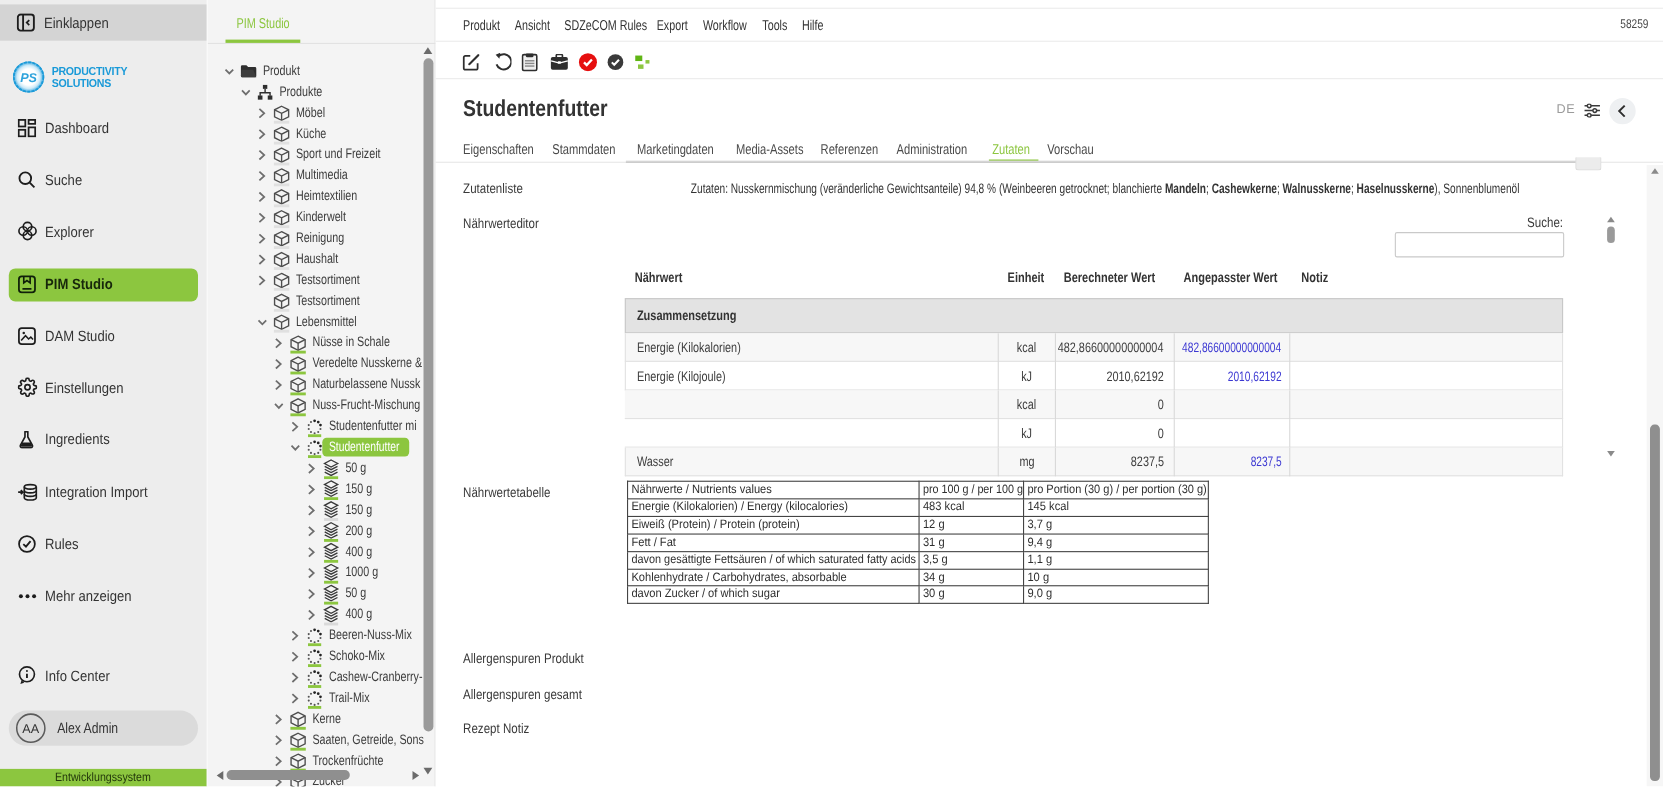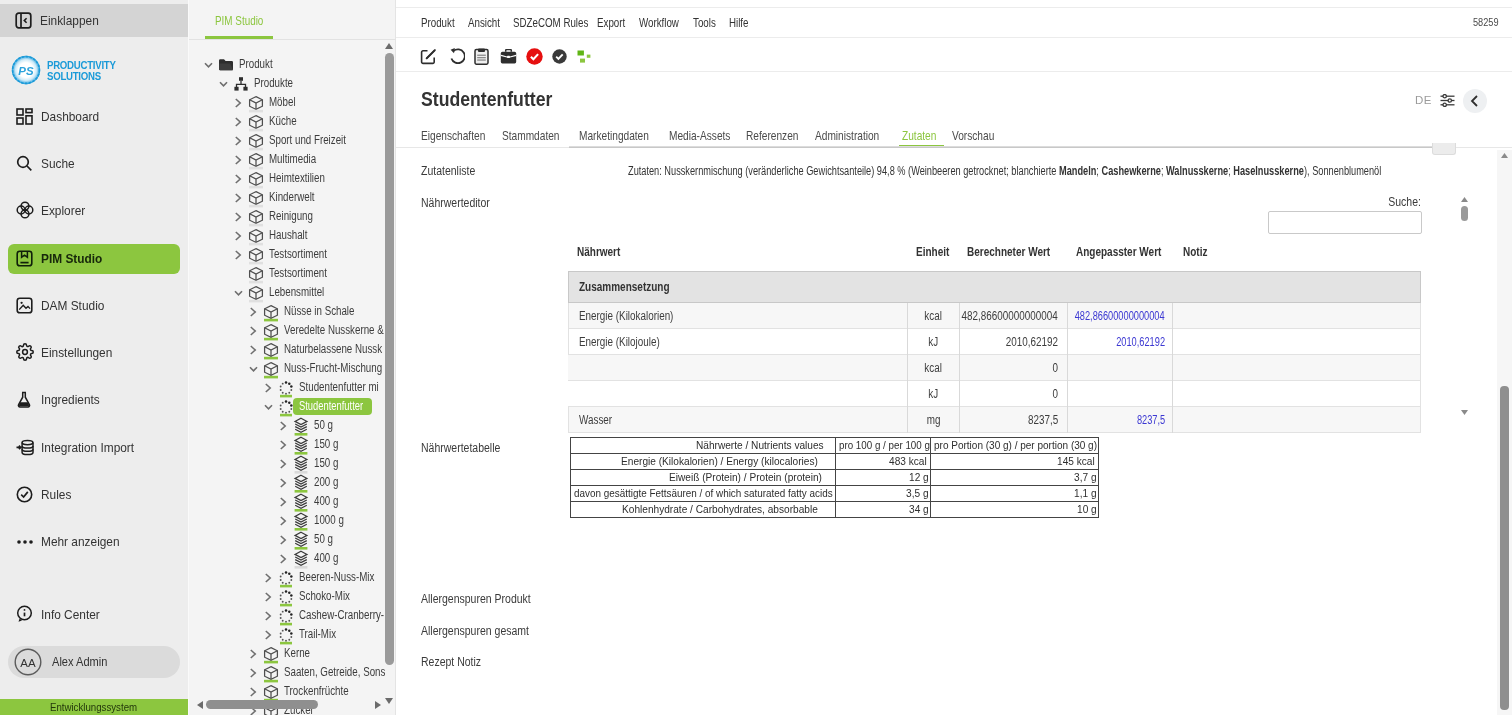--- a/index.html
+++ b/index.html
@@ -50,21 +50,21 @@
 .ec.adj span { position:absolute; right:7px; top:0; transform-origin:100% 50%; transform:scaleX(0.74); }
 .ec.name { left:0; width:339px; padding-left:10px; border-left:1px solid #e2e2e2; }
 .ec.unit { left:339px; width:52px; text-align:center; border-left:1px solid #d9d9d9; }
 .ec.calc { left:391px; width:108px; text-align:right; padding-right:9px; border-left:1px solid #d9d9d9; }
 .ec.adj  { left:499px; width:105px; text-align:right; padding-right:7px; border-left:1px solid #d9d9d9; color:#3c38d2; }
 .ec.note { left:604px; width:249px; border-left:1px solid #d9d9d9; border-right:1px solid #e2e2e2; }
 .ehead { position:absolute; font-size:12.5px; font-weight:bold; color:#333; top:245px; white-space:nowrap; transform:scaleX(0.8); transform-origin:0 50%; }
 
 
 #ntable { position:absolute; left:570px; top:437px; border-collapse:collapse; }
-#ntable { table-layout:fixed; width:528px; border:1px solid #3d3d3d;text-align:right; }
+#ntable { table-layout:fixed; width:528px; border:1px solid #3d3d3d; }
 #ntable td { border:1px solid #444; font-size:11px; color:#2e2e2e; box-sizing:content-box; height:14.9px; line-height:14.9px; padding:0 0 0 3px; white-space:nowrap; overflow:hidden; }
 #ntable td span { display:inline-block; transform:scaleX(0.92); transform-origin:0 50%; white-space:nowrap; }
 </style>
 </head>
 <body>
 <div id="stage">
 
   <div id="sidebar">
     <div id="collapse">
       <svg style="position:absolute;left:15px;top:8px" width="17" height="17" viewBox="0 0 17 17">
@@ -730,28 +730,38 @@
           <td><span>Energie (Kilokalorien) / Energy (kilocalories)</span></td>
           <td><span>483 kcal</span></td>
           <td><span>145 kcal</span></td>
         </tr>
     <tr>
           <td><span>Eiweiß (Protein) / Protein (protein)</span></td>
           <td><span>12 g</span></td>
           <td><span>3,7 g</span></td>
         </tr>
     <tr>
+          <td><span>Fett / Fat</span></td>
+          <td><span>31 g</span></td>
+          <td><span>9,4 g</span></td>
+        </tr>
+    <tr>
           <td><span style="transform:scaleX(0.9)">davon gesättigte Fettsäuren / of which saturated fatty acids</span></td>
           <td><span>3,5 g</span></td>
           <td><span>1,1 g</span></td>
         </tr>
     <tr>
           <td><span>Kohlenhydrate / Carbohydrates, absorbable</span></td>
           <td><span>34 g</span></td>
           <td><span>10 g</span></td>
+        </tr>
+    <tr>
+          <td><span>davon Zucker / of which sugar</span></td>
+          <td><span>30 g</span></td>
+          <td><span>9,0 g</span></td>
         </tr>
   </tbody>
     </table>
 
 <div class="abs" style="left:1497px;top:150px;width:15px;height:565px;background:#f6f6f6"></div>
 <svg class="abs" style="left:1500px;top:152px" width="9" height="7" viewBox="0 0 9 7">
       <path d="M4.5 1 L8 6 H1 Z" fill="#8a8a8a"></path>
     </svg>
 <div class="abs" style="left:1500px;top:386px;width:9px;height:324px;background:#8f8f8f;border-radius:4px"></div>
 <svg class="abs" style="left:1460px;top:196px" width="9" height="7" viewBox="0 0 9 7">

